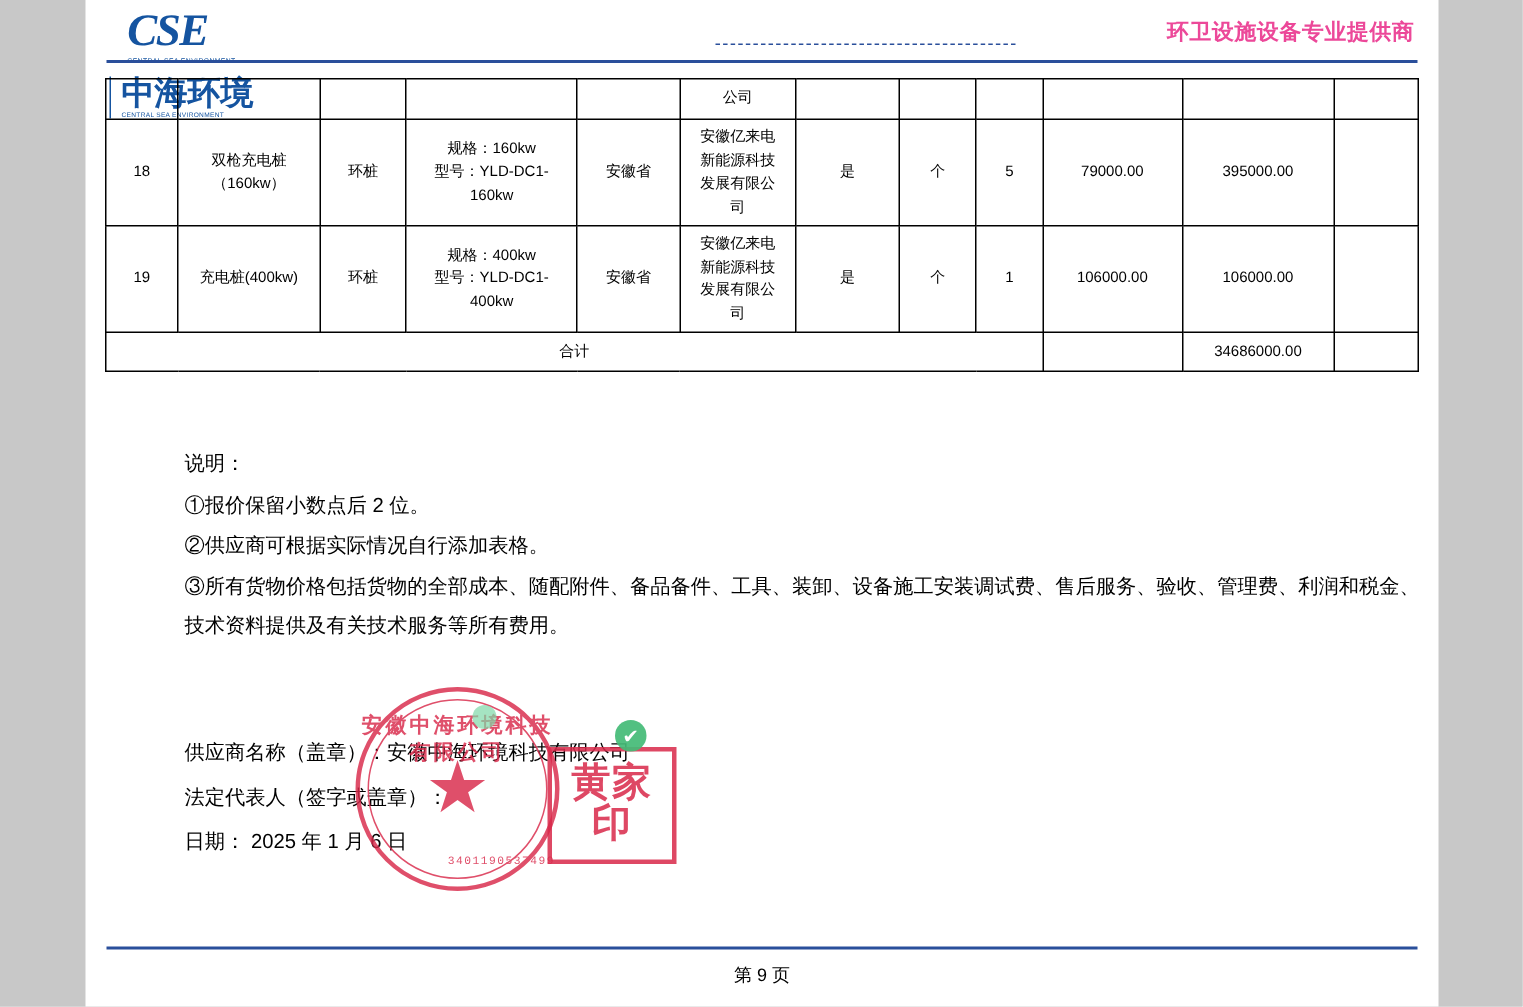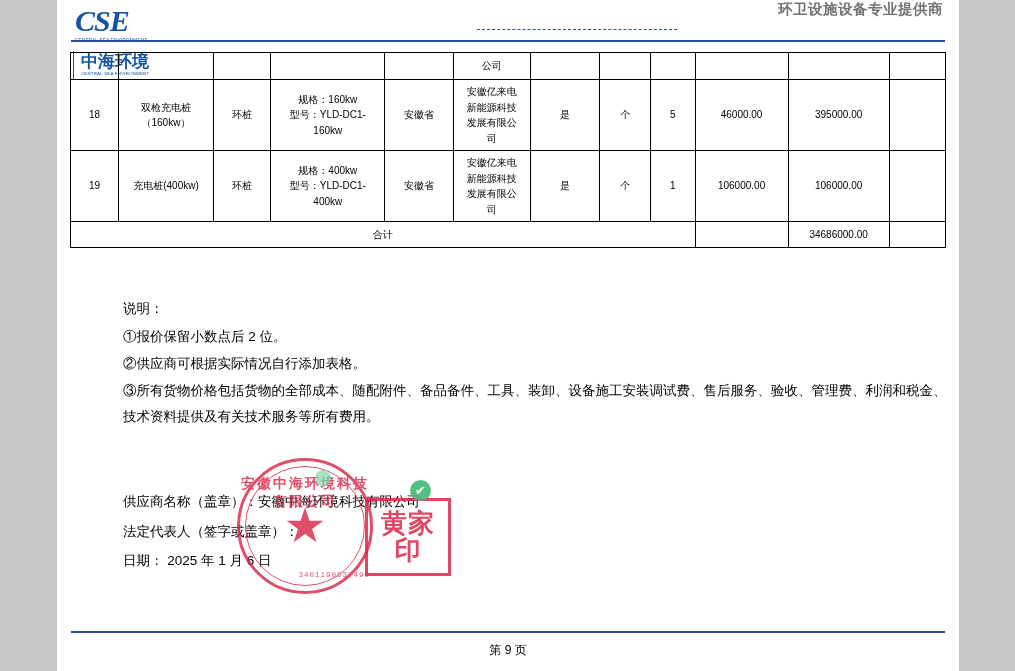--- a/index.html
+++ b/index.html
@@ -53,38 +53,38 @@
   .logo-cn {
     display: flex;
     flex-direction: column;
     justify-content: center;
     border-left: 1px solid #1554a0;
     padding-left: 7px;
     height: 28px;
   }
   .logo-cn-main {
     font-family: "Liberation Serif", serif;
-    font-size: 17px;
+    font-size: 22px;
     font-weight: bold;
     color: #1554a0;
     line-height: 1.1;
   }
   .logo-cn-en {
     font-size: 4.4px;
     color: #1554a0;
     letter-spacing: 0.2px;
     line-height: 1.2;
   }
   .header-slogan {
     position: absolute;
     right: 16px;
-    top: 0;
+    top: 12px;
     font-size: 14.5px;
     font-weight: bold;
-    color: #737373;
+    color: #ec4899;
     letter-spacing: 0.5px;
     font-family: Liberation Serif, serif;
   }
   .header-rule {
     position: absolute;
     left: 14px;
     right: 14px;
     bottom: 0;
     height: 0;
     border-bottom: 2px solid #2a4f9b;
@@ -212,21 +212,21 @@
     width: 80px;
     height: 72px;
     border: 3px solid #d9294a;
     opacity: 0.85;
     display: flex;
     align-items: center;
     justify-content: center;
     pointer-events: none;
   }
   .stamp-square span {
-    font-family: Liberation Sans, sans-serif;
+    font-family: Liberation Mono, monospace;
     font-size: 26px;
     font-weight: bold;
     color: #d9294a;
     line-height: 1.05;
     letter-spacing: 1px;
     text-align: center;
   }
   .check-badge {
     position: absolute;
     left: 353px;
@@ -318,21 +318,21 @@
       <td class="c-cat">环桩</td>
       <td class="c-spec spec">
         <div>规格：160kw</div>
         <div>型号：YLD-DC1-160kw</div>
       </td>
       <td class="c-origin">安徽省</td>
       <td class="c-maker">安徽亿来电新能源科技发展有限公司</td>
       <td class="c-sme">是</td>
       <td class="c-unit">个</td>
       <td class="c-qty">5</td>
-      <td class="c-price">46000.00</td>
+      <td class="c-price">79000.00</td>
       <td class="c-total">395000.00</td>
       <td class="c-remark"></td>
     </tr>
 
     <tr style="height:70px;">
       <td class="c-idx">19</td>
       <td class="c-name">
         <div>充电桩(400kw)</div>
       </td>
       <td class="c-cat">环桩</td>

